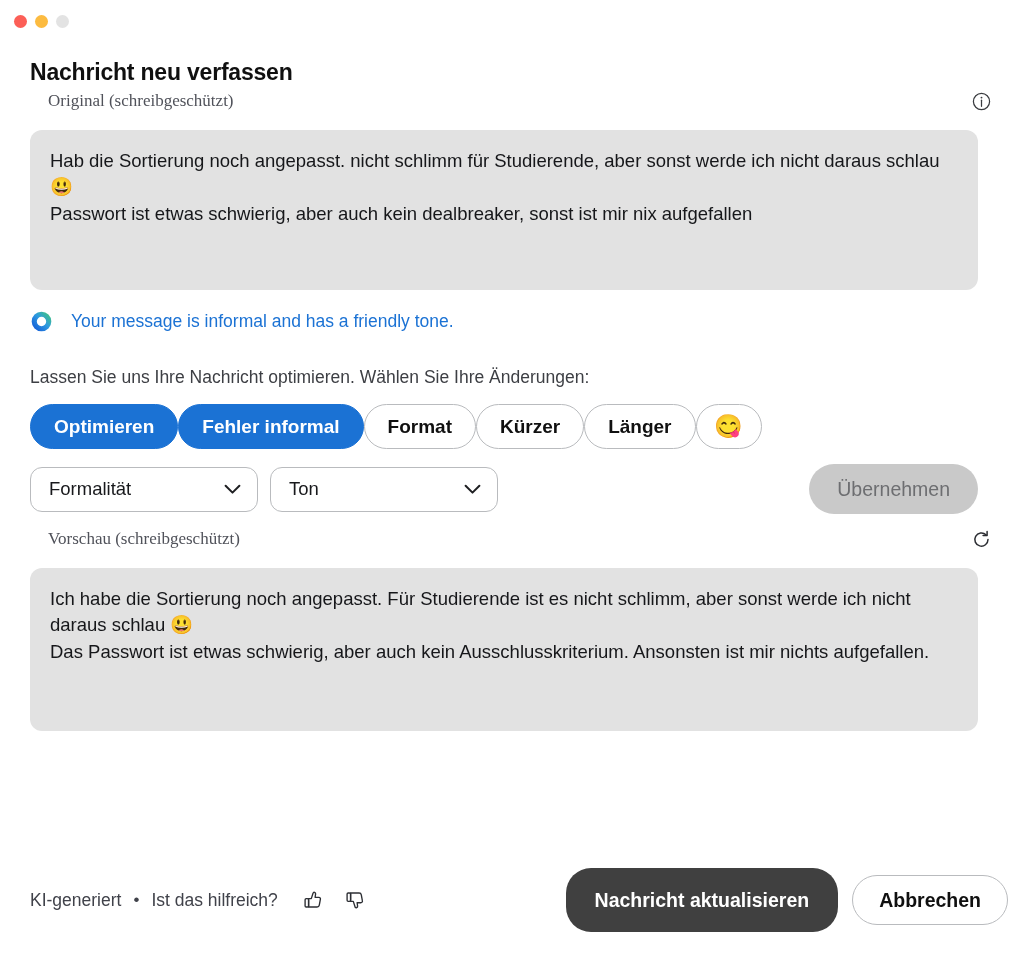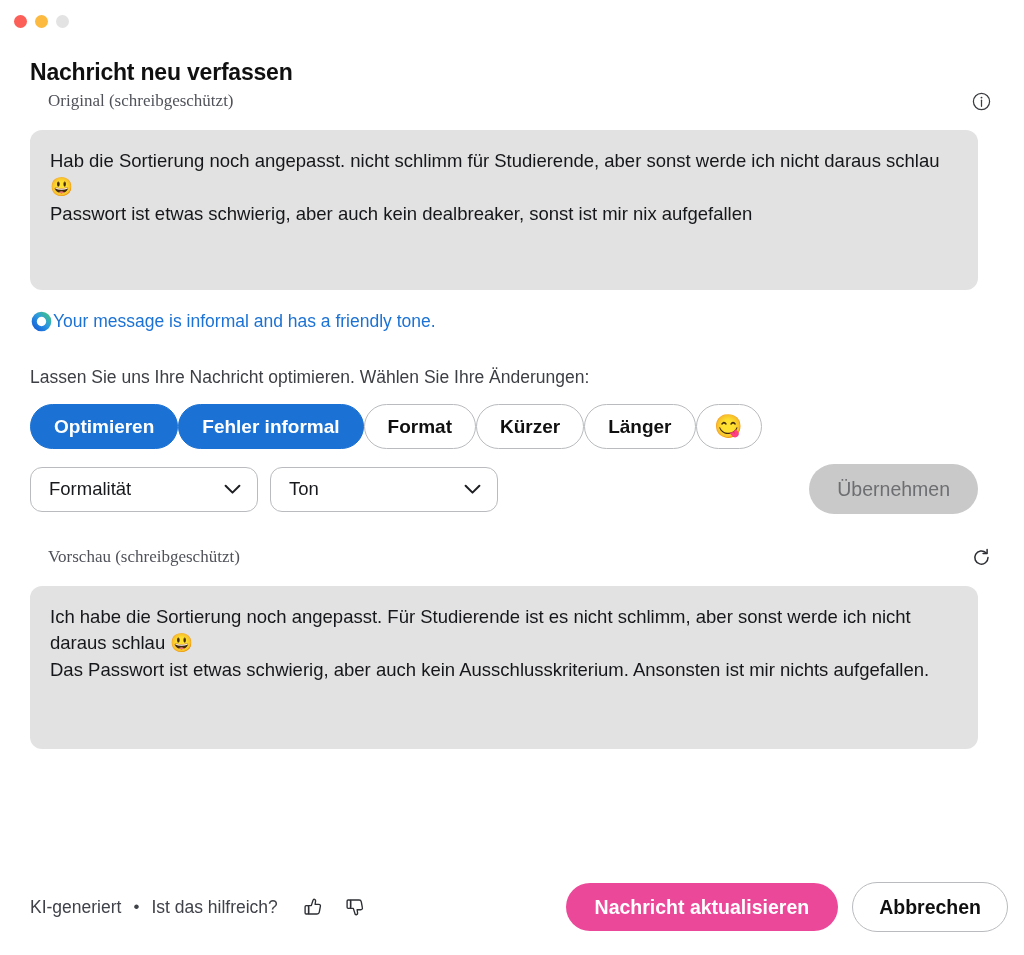--- a/index.html
+++ b/index.html
@@ -85,21 +85,21 @@
     color: #16171a;
     white-space: pre-wrap;
   }
   #original-box { height: 160px; }
   #preview-box  { height: 163px; }
 
   
   .tone-row {
     display: flex;
     align-items: center;
-    gap: 1px;
+    gap: 19px;
     margin: 21px 0 0 31px;
   }
   .tone-icon { width: 21px; height: 21px; display:block; }
   .tone-text {
     font-size: 17.5px;
     color: #1b72d4;
   }
 
   
   .prompt {
@@ -204,25 +204,25 @@
     align-items: center;
     color: #2c2e33;
   }
   .footer-actions {
     margin-left: auto;
     display: flex;
     align-items: center;
     gap: 14px;
   }
   .btn-primary {
-    height: 48px;
+    height: 64px;
     padding: 0 29px;
     border: none;
     border-radius: 25px;
-    background: #ec4899;
+    background: #404040;
     color: #ffffff;
     font-family: "Liberation Sans", sans-serif;
     font-size: 19.5px;
     font-weight: bold;
     cursor: pointer;
     white-space: nowrap;
   }
   .btn-secondary {
     height: 50px;
     padding: 0 26px;
@@ -305,21 +305,21 @@
       <span class="chev">
         <svg width="17" height="11" viewBox="0 0 17 11" fill="none" aria-hidden="true">
           <path d="M1.6 1.8 L8.5 8.6 L15.4 1.8" stroke="#1e1f22" stroke-width="2" stroke-linecap="round" stroke-linejoin="round"></path>
         </svg>
       </span>
     </div>
     <div class="spacer"></div>
     <button class="apply-btn" disabled="">Übernehmen</button>
   </div>
 
-  <div class="section-head" style="margin-top:28px;">
+  <div class="section-head" style="margin-top:10px;">
     <span class="section-label">Vorschau (schreibgeschützt)</span>
     <button class="icon-btn" aria-label="refresh">
       <svg width="21" height="21" viewBox="0 0 21 21" fill="none" aria-hidden="true">
         <path d="M17.0 10.5a6.6 6.6 0 1 1-2.0-4.72" stroke="#2c2e33" stroke-width="1.5" stroke-linecap="round"></path>
         <path d="M16.1 2.6 L16.1 6.6 L12.1 6.6" stroke="#2c2e33" stroke-width="1.5" stroke-linecap="round" stroke-linejoin="round"></path>
       </svg>
     </button>
   </div>
 
   <div class="textbox" id="preview-box">Ich habe die Sortierung noch angepasst. Für Studierende ist es nicht schlimm, aber sonst werde ich nicht daraus schlau 😃

